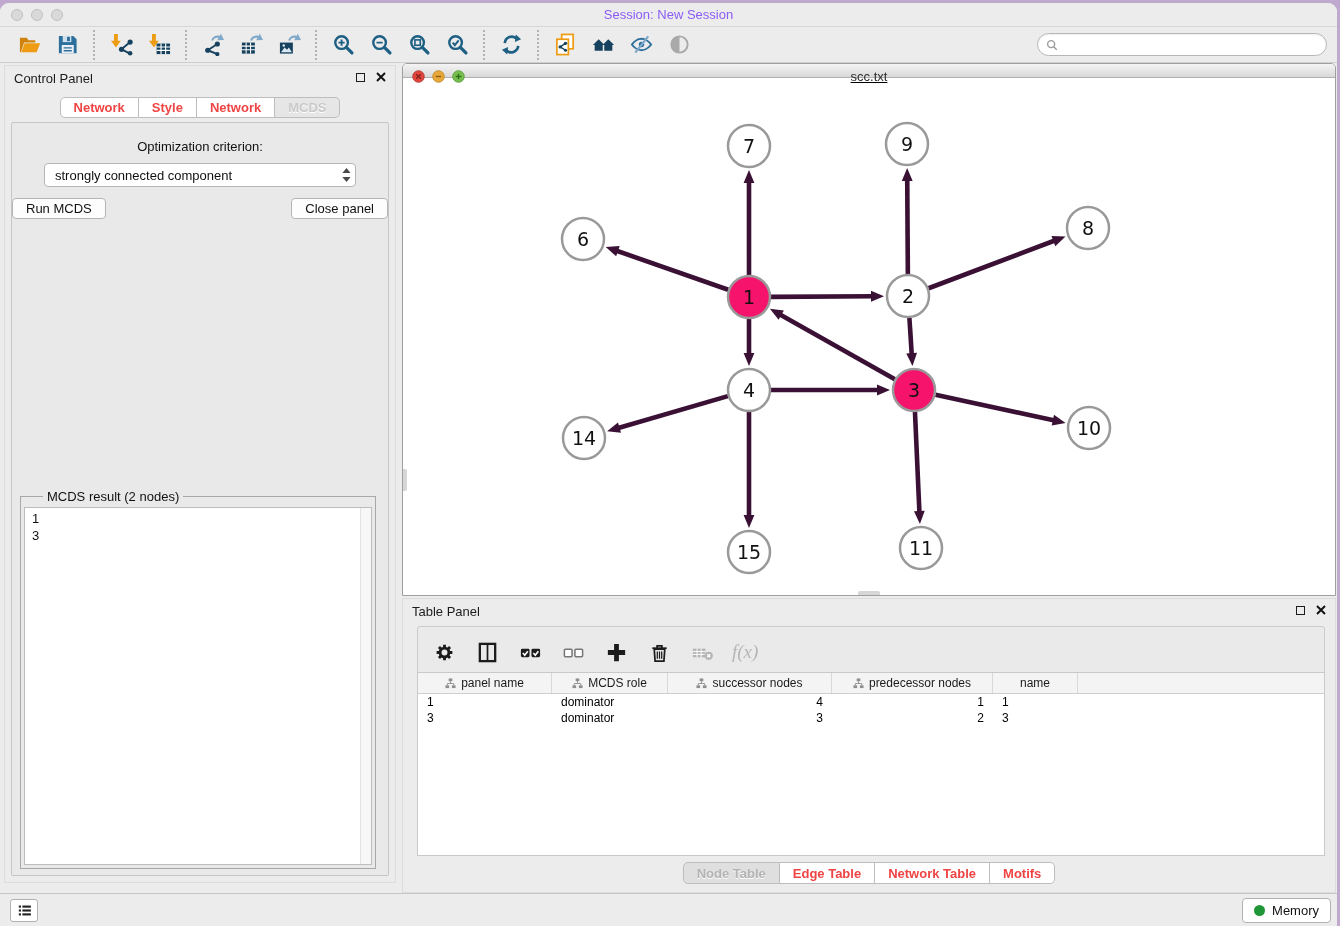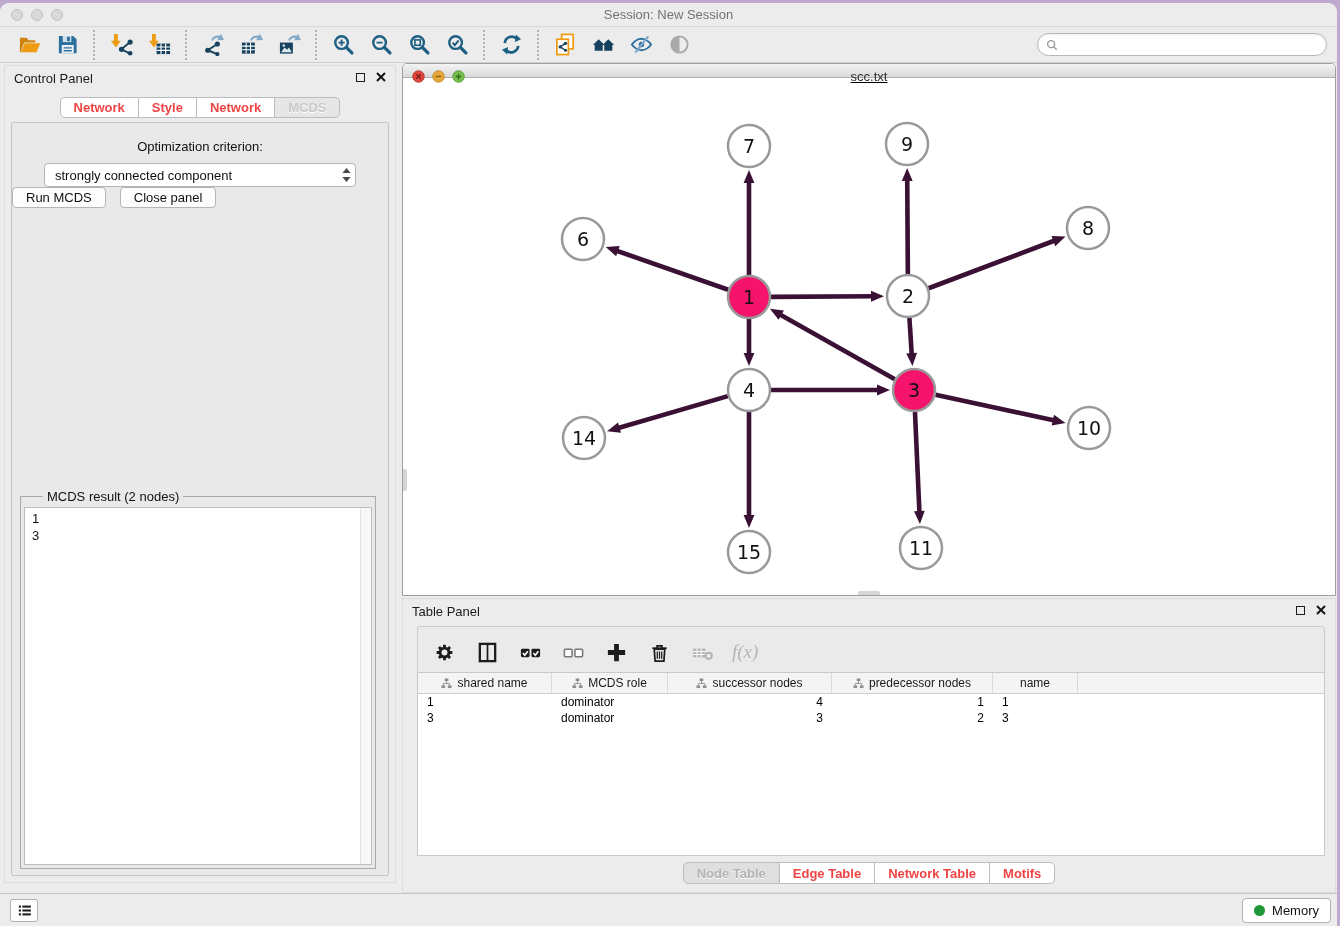--- a/index.html
+++ b/index.html
@@ -6,21 +6,21 @@
   html,body { width:1340px; height:926px; }
   body { background:#bfa9ce; font-family:"Liberation Sans", sans-serif; position:relative; overflow:hidden; }
 
   .window { position:absolute; left:0; top:3px; width:1337px; height:923px;
             background:#ececec; border-radius:9px 9px 0 0; overflow:hidden; }
 
   
   .titlebar { position:relative; height:24px; background:#ececec; border-bottom:1px solid #d8d8d8; }
   .tl-dots { position:absolute; left:11px; top:6px; display:flex; gap:8px; }
   .tl-dot { width:12px; height:12px; border-radius:50%; background:#d9d9d9; border:1px solid #c0c0c0; }
-  .win-title { text-align:center; line-height:24px; font-size:13px; color:#737373; }
+  .win-title { text-align:center; line-height:24px; font-size:13px; color:#8b5cf6; }
 
   
   .toolbar { position:relative; height:36px; border-bottom:1px solid #cfcfcf; display:flex; align-items:center; padding:0 10px; }
   .tbtn { width:26px; height:26px; display:flex; align-items:center; justify-content:center; margin:0 6px; cursor:pointer; }
   .tbtn svg { width:23px; height:23px; }
   .tdiv { height:30px; border-left:2px dotted #b2b2b2; margin:0 7px; }
   .searchbox { margin-left:auto; width:290px; height:23px; background:#fff; border:1px solid #b6b6b6; border-radius:12px;
                display:flex; align-items:center; padding:0 7px; box-shadow:inset 0 1px 2px rgba(0,0,0,.07); }
   .searchbox input { border:none; outline:none; flex:1; font-size:13px; background:transparent; margin-left:4px; }
 
@@ -36,21 +36,21 @@
   .seg-tab { height:21px; line-height:20px; padding:0 13px; background:#fff; border:1px solid #bdbdbd; border-left:none;
              font-size:13px; font-weight:600; color:#ef4444; cursor:pointer; white-space:nowrap; }
   .seg-tab:first-child { border-left:1px solid #bdbdbd; border-radius:5px 0 0 5px; }
   .seg-tab:last-child { border-radius:0 5px 5px 0; }
   .seg-tab.selected { background:#e6e6e6; color:#c9c9c9; text-shadow:0 1px 0 #fff; }
   .cp-body { position:absolute; left:6px; right:6px; top:56px; bottom:6px; background:#e9e9e9; border:1px solid #c6c6c6; border-radius:2px; }
   .opt-label { margin-top:16px; text-align:center; font-size:13px; color:#111; }
   .dropdown { margin:9px auto 0; width:312px; height:24px; background:#fff; border:1px solid #b5b5b5; border-radius:4px;
               display:flex; align-items:center; padding:0 4px 0 10px; font-size:13px; color:#111; cursor:pointer; }
   .dropdown .stepper { margin-left:auto; }
-  .btn-row { display:flex; justify-content:flex-start; gap:14px; }
+  .btn-row { display:flex; justify-content:space-between; gap:14px; margin-top:11px; }
   .btn { height:21px; padding:0 13px; background:#fdfdfd; border:1px solid #b5b5b5; border-radius:4px;
          font-size:13px; color:#111; font-family:"Liberation Sans",sans-serif; cursor:pointer; }
   .result-fs { position:absolute; left:8px; right:12px; top:373px; bottom:6px; border:1px solid #a8a8a8; }
   .result-legend { position:absolute; left:4px; top:-8px; background:#e9e9e9; padding:0 4px; font-size:13px; color:#111;margin-left:18px; }
   .result-inner { position:absolute; left:3px; right:3px; top:10px; bottom:3px; background:#fff; border:1px solid #bdbdbd; }
   .result-text { padding:2px 7px; font-size:13px; line-height:17px; color:#111; white-space:pre-line; }
   .vtrack { position:absolute; right:0; top:0; bottom:0; width:11px; background:#f7f7f7; border-left:1px solid #e3e3e3; }
 
   
   .network-panel { position:absolute; left:402px; top:60px; width:934px; height:533px; background:#fff;
@@ -437,21 +437,21 @@
       <div class="thead">
           <div class="th" style="width: 134px;">
             <svg viewBox="0 0 12 12" width="11" height="11">
               <g fill="#8f8f8f">
                 <rect x="4" y="0.5" width="4" height="3"></rect>
                 <rect x="0.5" y="8" width="4" height="3"></rect>
                 <rect x="7.5" y="8" width="4" height="3"></rect>
               </g>
               <path d="M6 3.5V6M2.5 8V6h7v2" stroke="#8f8f8f" fill="none"></path>
             </svg>
-            <span>shared name</span>
+            <span>panel name</span>
           </div>
           <div class="th" style="width: 116px;">
             <svg viewBox="0 0 12 12" width="11" height="11">
               <g fill="#8f8f8f">
                 <rect x="4" y="0.5" width="4" height="3"></rect>
                 <rect x="0.5" y="8" width="4" height="3"></rect>
                 <rect x="7.5" y="8" width="4" height="3"></rect>
               </g>
               <path d="M6 3.5V6M2.5 8V6h7v2" stroke="#8f8f8f" fill="none"></path>
             </svg>

